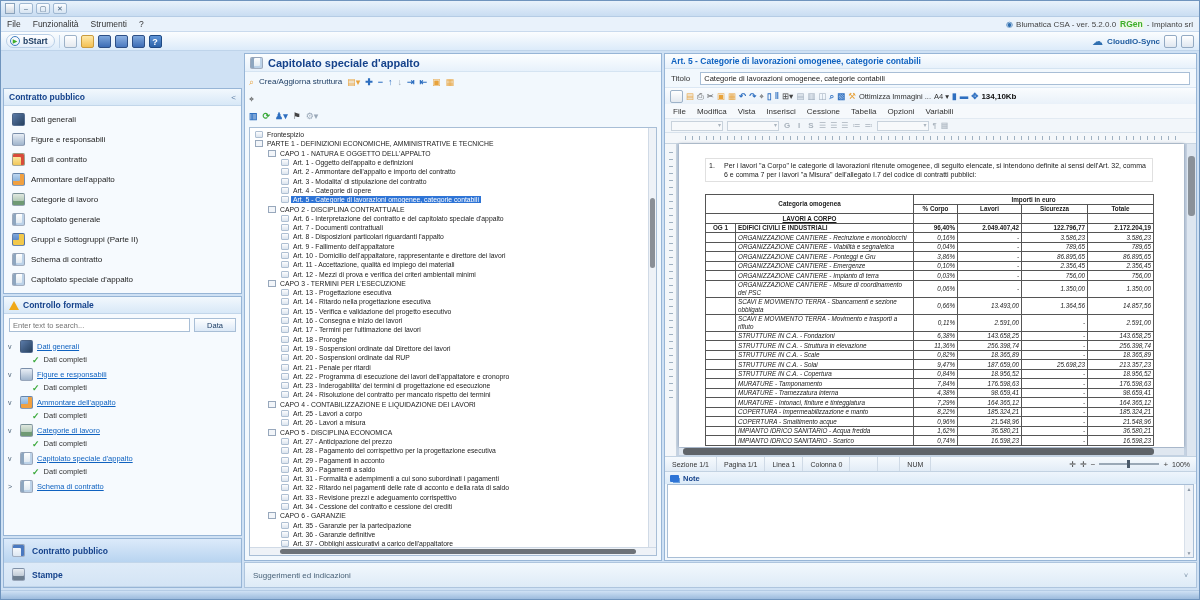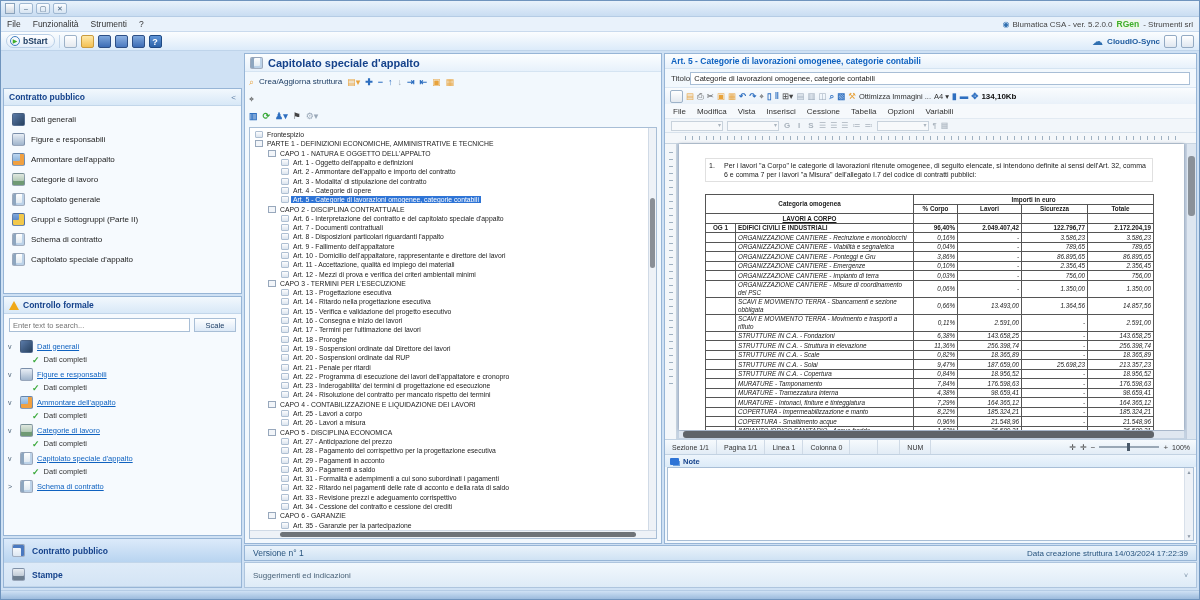--- a/index.html
+++ b/index.html
@@ -105,21 +105,21 @@
   .tree-row.selected .tree-label { background:#2e74d6; color:#fff; }
   .vscroll { position:absolute; right:0; top:0; bottom:8px; width:8px; background:#eef2f7; border-left:1px solid #d0dae6; }
   .vscroll .thumb { position:absolute; left:1px; right:1px; top:70px; height:70px; background:#8a8f96; border-radius:3px; }
   .hscroll { height:8px; background:#eef2f7; border-top:1px solid #d0dae6; position:relative; }
   .hscroll .thumb { position:absolute; top:1px; bottom:1px; left:30px; right:20px; background:#6e7378; border-radius:3px; }
 
   
   .editor-panel { flex:1; background:#f2f8fd; border:1px solid #97b5d6; display:flex; flex-direction:column; min-width:0; }
   .art-header { height:15px; display:flex; align-items:center; padding:0 6px; font-size:8.5px; font-weight:bold; color:#0f62c0;
     background:linear-gradient(#fcfeff,#e7f1fb); border-bottom:1px solid #d5e4f2; }
-  .titolo-row { height:18px; display:flex; align-items:center; gap:0; padding:0 6px; }
+  .titolo-row { height:18px; display:flex; align-items:center; gap:10px; padding:0 6px; }
   .titolo-label { font-size:8px; color:#333; }
   .titolo-input { flex:1; height:13px; border:1px solid #a8bed6; background:#fff; font-size:7.5px; color:#222; padding:0 3px; font-family:"Liberation Sans",sans-serif; }
   .wp-toolbar { height:17px; display:flex; align-items:center; gap:3px; padding:0 5px; background:linear-gradient(#fafcfe,#e9f1f9); border-top:1px solid #dce8f4; overflow:hidden; }
   .wp-ico { font-size:8.5px; line-height:14px; }
   .wp-label { font-size:7.5px; color:#333; }
   .a4-label { font-size:7.5px; color:#333; }
   .kb-label { font-size:8px; font-weight:bold; color:#111; }
   .wp-menu { height:14px; display:flex; align-items:center; gap:11px; padding:0 8px; background:#f6f9fc; }
   .wp-menu-item { font-size:8px; color:#333; }
   .wp-format { height:15px; display:flex; align-items:center; gap:4px; padding:0 6px; background:#f2f6fa; border-top:1px solid #e2eaf2; border-bottom:1px solid #d8e2ec; }
@@ -192,21 +192,21 @@
 
   <div class="menubar">
     <span class="menu-item">File</span>
     <span class="menu-item">Funzionalità</span>
     <span class="menu-item">Strumenti</span>
     <span class="menu-item">?</span>
     <span class="menubar-right">
       <span class="globe-icon">◉</span>
       <span>Blumatica CSA - ver. 5.2.0.0</span>
       <span class="rgen-badge">RGen</span>
-      <span>- Strumenti srl</span>
+      <span>- Impianto srl</span>
     </span>
   </div>
 
   <div class="toolbar">
     <span class="bstart">
       <span class="bstart-play">▶</span>
       <span class="bstart-label">bStart</span>
     </span>
     <span class="tb-sep"></span>
     <span class="tb-icon ic-white"></span>
@@ -236,20 +236,24 @@
             <div class="nav-item">
               <span class="sbicon ic-datigen"></span>
               <span>Dati generali</span>
             </div>
 
             <div class="nav-item">
               <span class="sbicon ic-figure"></span>
               <span>Figure e responsabili</span>
             </div>
 
+            <div class="nav-item">
+              <span class="sbicon ic-daticon"></span>
+              <span>Dati di contratto</span>
+            </div>
 
             <div class="nav-item">
               <span class="sbicon ic-ammontare"></span>
               <span>Ammontare dell'appalto</span>
             </div>
 
             <div class="nav-item">
               <span class="sbicon ic-categorie"></span>
               <span>Categorie di lavoro</span>
             </div>
@@ -276,21 +280,21 @@
           </div>
       </div>
 
       <div class="panel controllo">
         <div class="panel-header">
           <span class="warning-icon"></span>
           <span>Controllo formale</span>
         </div>
         <div class="search-row">
           <input class="search-input" placeholder="Enter text to search..." style="">
-          <span class="find-btn">Scale</span>
+          <span class="find-btn">Data</span>
         </div>
         <div class="controllo-tree">
 
             <div class="ctl-item">
               <div class="ctl-row">
                 <span class="ctl-chev">v</span>
                 <span class="sbicon ic-datigen"></span>
                 <span class="ctl-link">Dati generali</span>
               </div>
               <div class="ctl-sub show">
@@ -975,24 +979,20 @@
           </div>
           <div class="note-body">
             <div class="note-scroll">
                 <span>▲</span>
                 <span>▼</span>
               </div>
           </div>
         </div>
       </div>
 
-      <div class="versione-bar">
-        <span>Versione n° 1</span>
-        <span class="versione-right">Data creazione struttura 14/03/2024 17:22:39</span>
-      </div>
       <div class="suggerimenti-bar">
         <span>Suggerimenti ed indicazioni</span>
         <span class="sugg-chev">˅</span>
       </div>
     </div>
   </div>
 
   <div class="window-bottom"></div>
 </div>
 

